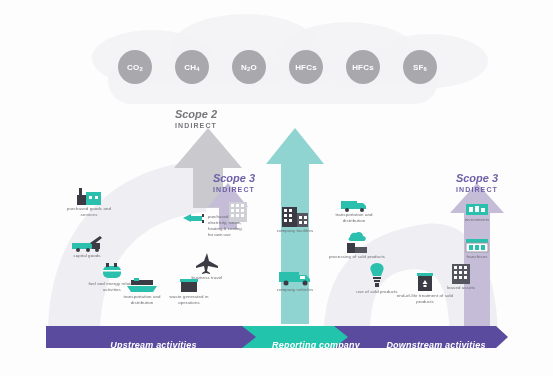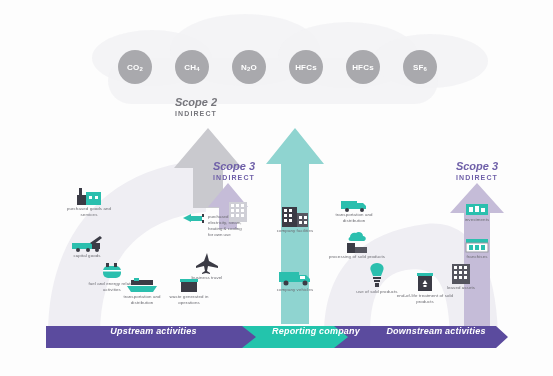--- a/index.html
+++ b/index.html
@@ -17,21 +17,21 @@
   
   .gas{
     position:absolute;width:34px;height:34px;border-radius:50%;
     background:#a9a9ad;color:#ffffff;
     display:flex;align-items:center;justify-content:center;
     font-size:8px;font-weight:bold;letter-spacing:.2px;
   }
   .gas sub{font-size:6px;vertical-align:-1px;}
 
   
-  .scope-lbl{position:absolute;text-align:center;line-height:1.25;}
+  .scope-lbl{position:absolute;text-align:center;line-height:1.25;margin-top:12px;}
   .scope-lbl .s-name{font-style:italic;font-weight:bold;font-size:11px;display:block;}
   .scope-lbl .s-kind{font-size:7px;font-weight:bold;letter-spacing:1.1px;display:block;}
   .sc-grey .s-name,.sc-grey .s-kind{color:#76767c;}
   .sc-teal .s-name,.sc-teal .s-kind{color:#27b7ad;}
   .sc-purple .s-name,.sc-purple .s-kind{color:#6e5fa8;}
 
   
   .arrow{position:absolute;}
 
   
@@ -41,21 +41,21 @@
   .cell{position:absolute;width:58px;text-align:center;}
   .cell .cap{
     font-size:4.4px;color:#6a6a70;line-height:1.35;
     letter-spacing:.1px;display:block;margin-top:1px;
   }
   .cell.cap-top .cap{margin:0 0 1px 0;}
   .ico{display:block;margin:0 auto;}
 
   
   #banner{position:absolute;left:46px;top:326px;width:462px;height:22px;}
-  .bseg{position:absolute;top:0;height:37px;display:flex;justify-content:center;}
+  .bseg{position:absolute;top:0;height:37px;display:flex;align-items:center;justify-content:center;}
   .bseg span{
     font-size:9px;font-style:italic;font-weight:bold;color:#ffffff;
     letter-spacing:.2px;white-space:nowrap;position:relative;z-index:2;
   }
 </style>
 </head>
 <body>
 
 <div id="stage">
 

